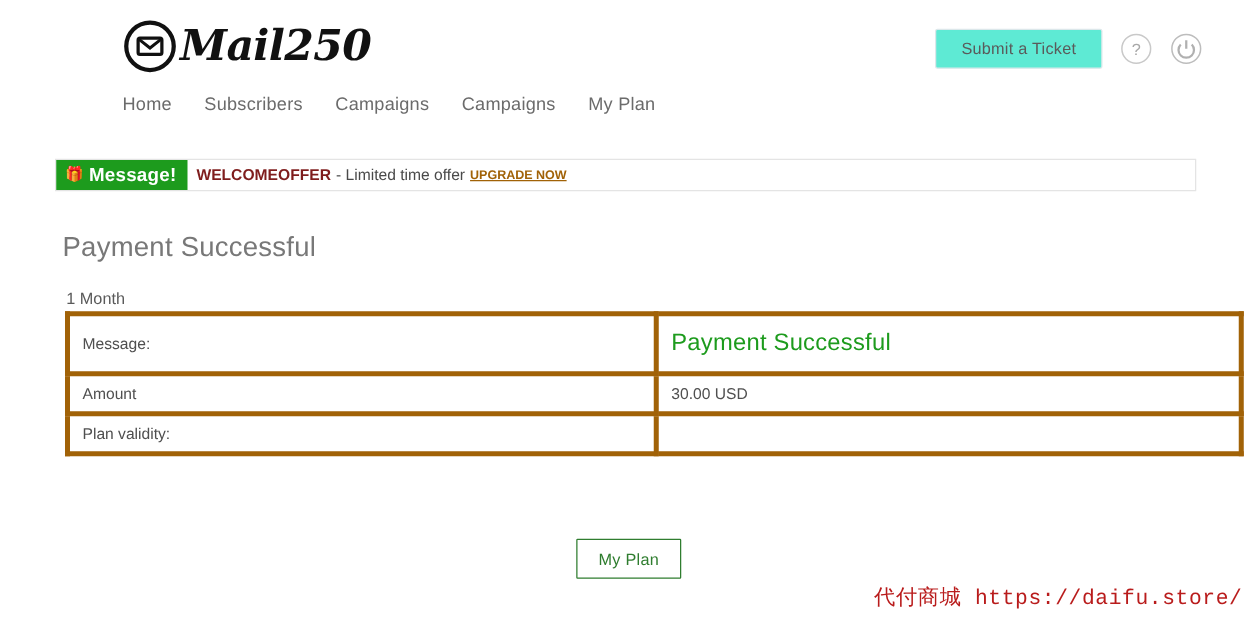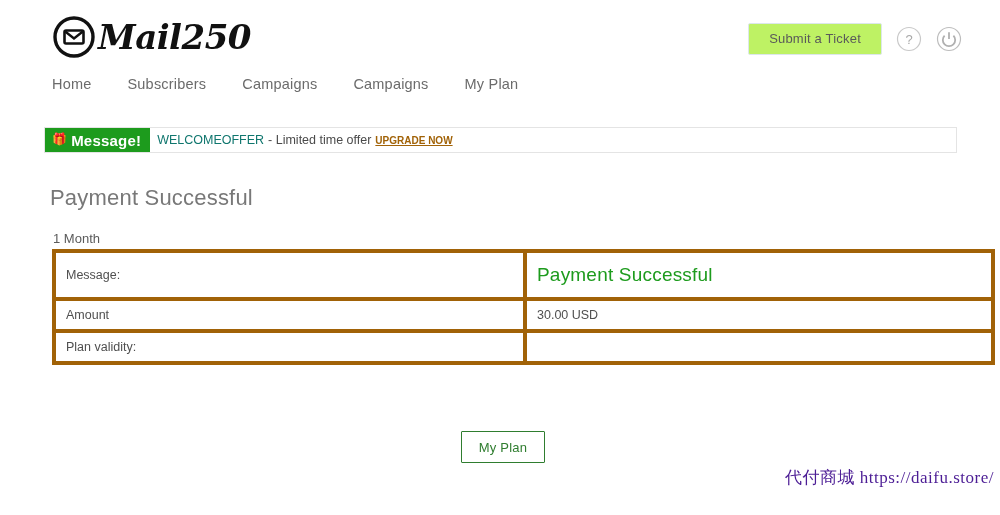--- a/index.html
+++ b/index.html
@@ -13,20 +13,21 @@
     font-family: "Liberation Sans", sans-serif;
     color: #555555;
     overflow: hidden;
     position: relative;
   }
 
   
   .header {
     position: relative;
     height: 112px;
+    margin-left: 46px;
   }
   .logo {
     position: absolute;
     left: 52px;
     top: 12px;
     display: flex;
     align-items: center;
     height: 50px;
   }
   .logo-mark {
@@ -51,41 +52,41 @@
     top: 23px;
     display: flex;
     align-items: center;
     gap: 14px;
   }
   .ticket-btn {
     display: inline-block;
     padding: 8px 20px 9px;
     font-size: 13px;
     color: #5a5a5a;
-    background: #bef264;
+    background: #5eead4;
     border: 1px solid #dce7ea;
     border-radius: 2px;
     line-height: 1;
     cursor: pointer;
     white-space: nowrap;
     letter-spacing: 0.2px;
   }
   .round-icon {
     width: 26px;
     height: 26px;
     display: block;
   }
 
   .nav {
     position: absolute;
     left: 52px;
     top: 76px;
     display: flex;
     align-items: center;
-    gap: 36px;
+    gap: 26px;
   }
   .nav a {
     font-size: 14.5px;
     color: #6b6b6b;
     text-decoration: none;
     letter-spacing: 0.2px;
     cursor: pointer;
     white-space: nowrap;
   }
 
@@ -124,22 +125,22 @@
   .banner-text {
     display: flex;
     align-items: center;
     font-size: 12.5px;
     color: #4a4a4a;
     padding-left: 7px;
     white-space: nowrap;
     gap: 4px;
   }
   .banner-text .code {
-    font-weight: normal;
-    color: #0f766e;
+    font-weight: bold;
+    color: #7f1d1d;
     font-size: 12.5px;
   }
   .banner-text .upgrade {
     color: #a16207;
     text-decoration: underline;
     font-weight: bold;
     font-size: 10px;
     cursor: pointer;
   }
 
@@ -206,23 +207,23 @@
     cursor: pointer;
     padding: 0;
     border-radius: 1px;
     letter-spacing: 0.2px;
   }
 
   .watermark {
     position: absolute;
     right: 6px;
     top: 466px;
-    font-family: Liberation Serif, serif;
+    font-family: Liberation Mono, monospace;
     font-size: 17px;
-    color: #4c1d95;
+    color: #b91c1c;
     white-space: nowrap;
     letter-spacing: 0.5px;
   }
 </style>
 </head>
 <body>
 
 <div class="header">
 
   <div class="logo">

